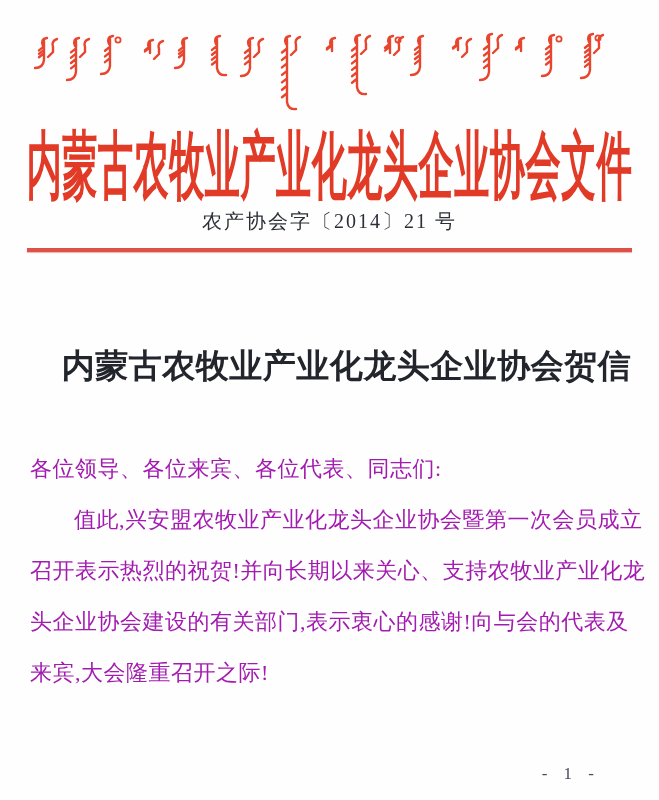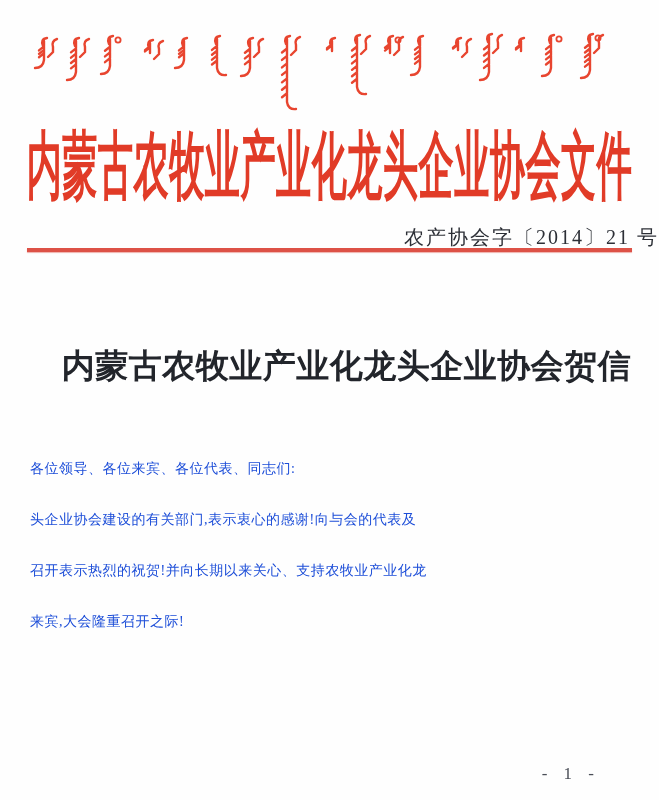--- a/index.html
+++ b/index.html
@@ -20,40 +20,40 @@
   .banner-inner{
     white-space:nowrap;
     font-size:74px;line-height:80px;font-weight:bold;
     color:var(--red-title,#e13b27);
     transform:scaleX(0.475);transform-origin:center;
     letter-spacing:1px;
     font-family:"Liberation Serif","DejaVu Serif",serif;
   }
   
   .docnum{
-    position:absolute;top:221px;left:0;width:659px;
-    text-align:right;font-size:20px;line-height:32px;
+    position:absolute;top:205px;left:0;width:659px;
+    text-align:center;font-size:20px;line-height:32px;
     color:#2c2f36;letter-spacing:2px;
   }
   
   .redline{
     position:absolute;top:248px;left:27px;width:605px;height:4px;
     background:var(--red-rule,#dd5247);
     box-shadow:0 1px 1px rgba(221,82,71,.45);
   }
   
   .letter-title{
     position:absolute;top:346px;left:17px;width:659px;
     text-align:center;font-weight:bold;font-size:33px;line-height:40px;
     color:#22252b;letter-spacing:0.5px;
   }
   
   .body-text{
     position:absolute;top:443px;left:30px;width:604px;
-    font-size:14px;color:#1d4ed8;
+    font-size:22px;color:#a21caf;
   }
   .bline{height:51px;line-height:51px;white-space:nowrap;letter-spacing:0.5px;}
   .indent{text-indent:44px;}
   
   .pagenum{
     position:absolute;top:763px;left:0;width:600px;
     text-align:right;font-size:17px;line-height:22px;
     color:#4a4e57;letter-spacing:6px;
   }
 </style>
@@ -91,20 +91,21 @@
   </div>
 
   <div class="docnum">农产协会字〔2014〕21 号</div>
 
   <div class="redline"></div>
 
   <div class="letter-title">内蒙古农牧业产业化龙头企业协会贺信</div>
 
   <div class="body-text">
     <div class="bline">各位领导、各位来宾、各位代表、同志们:</div>
+    <div class="bline indent">值此,兴安盟农牧业产业化龙头企业协会暨第一次会员成立</div>
+    <div class="bline">召开表示热烈的祝贺!并向长期以来关心、支持农牧业产业化龙</div>
     <div class="bline">头企业协会建设的有关部门,表示衷心的感谢!向与会的代表及</div>
-    <div class="bline">召开表示热烈的祝贺!并向长期以来关心、支持农牧业产业化龙</div>
     <div class="bline">来宾,大会隆重召开之际!</div>
   </div>
 
   <div class="pagenum">- 1 -</div>
 
 </div>
 
 </body></html>

